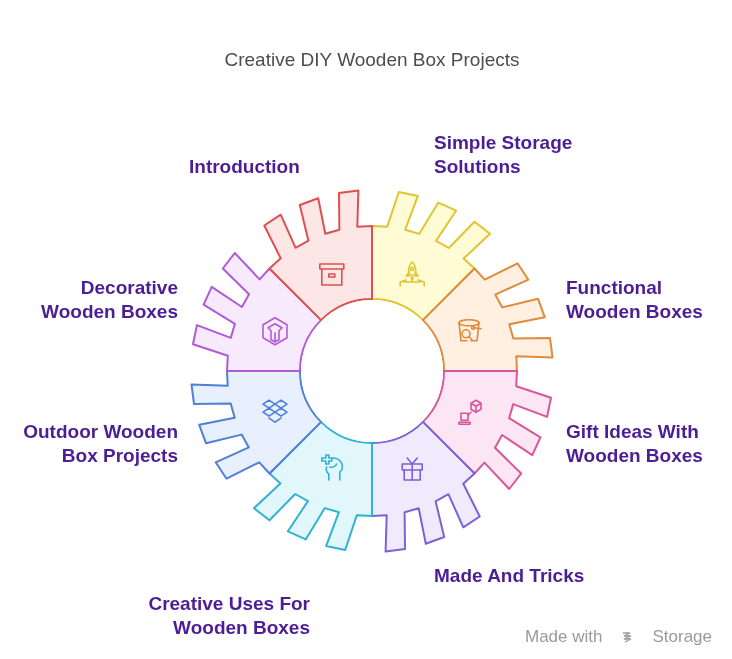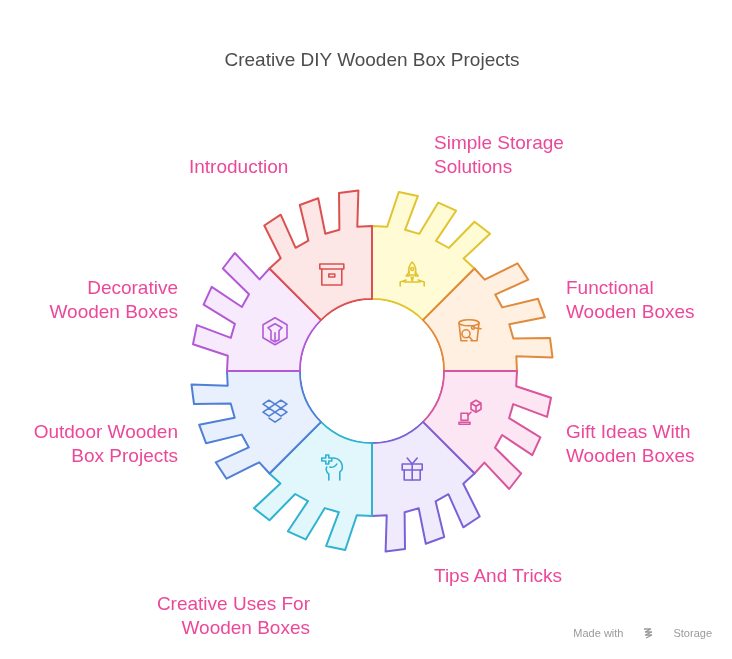--- a/index.html
+++ b/index.html
@@ -1,21 +1,21 @@
 <!DOCTYPE html>
 <html><head>
 <meta charset="utf-8">
 <style>
   html,body{margin:0;padding:0;background:#ffffff;}
   body{width:732px;height:659px;position:relative;overflow:hidden;font-family:"Liberation Sans",sans-serif;color:#4a4a4a;}
   #title{position:absolute;left:0;width:744px;top:49px;text-align:center;font-size:19px;color:#4d4d4d;}
-  .label{position:absolute;font-size:19px;line-height:24px;color:#ec4899;white-space:pre-line;}
+  .label{position:absolute;font-size:19px;line-height:24px;color:#4c1d95;white-space:pre-line;font-weight:bold;}
   .left{text-align:right;}
   #gear{position:absolute;left:0;top:0;}
-  #footer{position:absolute;right:20px;top:627px;font-size:11px;color:#9a9a9a;display:flex;align-items:center;gap:19px;}
+  #footer{position:absolute;right:20px;top:627px;font-size:17px;color:#9a9a9a;display:flex;align-items:center;gap:19px;}
 </style>
 </head>
 <body>
 
 <div id="title">Creative DIY Wooden Box Projects</div>
 
 <svg id="gear" width="732" height="659" viewBox="0 0 732 659">
   <g id="segs">
       <path d="M372.0,299.0 L372.0,226.0 L387.2,226.8 L398.8,192.0 L417.9,195.9 L405.1,229.8 L419.2,233.9 L438.3,202.6 L456.1,210.7 L436.0,240.9 L448.8,248.0 L474.5,221.8 L490.0,233.8 L463.6,258.6 L474.5,268.5 L422.9,320.1 A72,72 0 0 0 372.0,299.0 Z" fill="#fffbd4" stroke="#e0c430" stroke-width="2" stroke-linejoin="round"></path>
       <path d="M422.9,320.1 L474.5,268.5 L484.7,279.7 L517.5,263.3 L528.3,279.7 L495.2,294.6 L502.3,307.4 L538.0,298.8 L544.8,317.2 L509.3,324.3 L513.3,338.4 L550.0,338.0 L552.5,357.4 L516.3,356.3 L517.0,371.0 L444.0,371.0 A72,72 0 0 0 422.9,320.1 Z" fill="#fff0e2" stroke="#e08a3c" stroke-width="2" stroke-linejoin="round"></path>
@@ -83,21 +83,21 @@
     </g>
 </svg>
 
 <div class="label" style="left:189px;top:155px;">Introduction</div>
 <div class="label" style="left:434px;top:131px;">Simple Storage
 Solutions</div>
 <div class="label" style="left:566px;top:276px;">Functional
 Wooden Boxes</div>
 <div class="label" style="left:566px;top:420px;">Gift Ideas With
 Wooden Boxes</div>
-<div class="label" style="left:434px;top:564px;">Tips And Tricks</div>
+<div class="label" style="left:434px;top:564px;">Made And Tricks</div>
 <div class="label left" style="right:422px;top:564px;margin-top:28px;">Creative Uses For
 Wooden Boxes</div>
 <div class="label left" style="right:554px;top:420px;">Outdoor Wooden
 Box Projects</div>
 <div class="label left" style="right:554px;top:276px;">Decorative
 Wooden Boxes</div>
 
 <div id="footer">
   <span>Made with</span>
   <svg width="12" height="12" viewBox="0 0 12 12">

